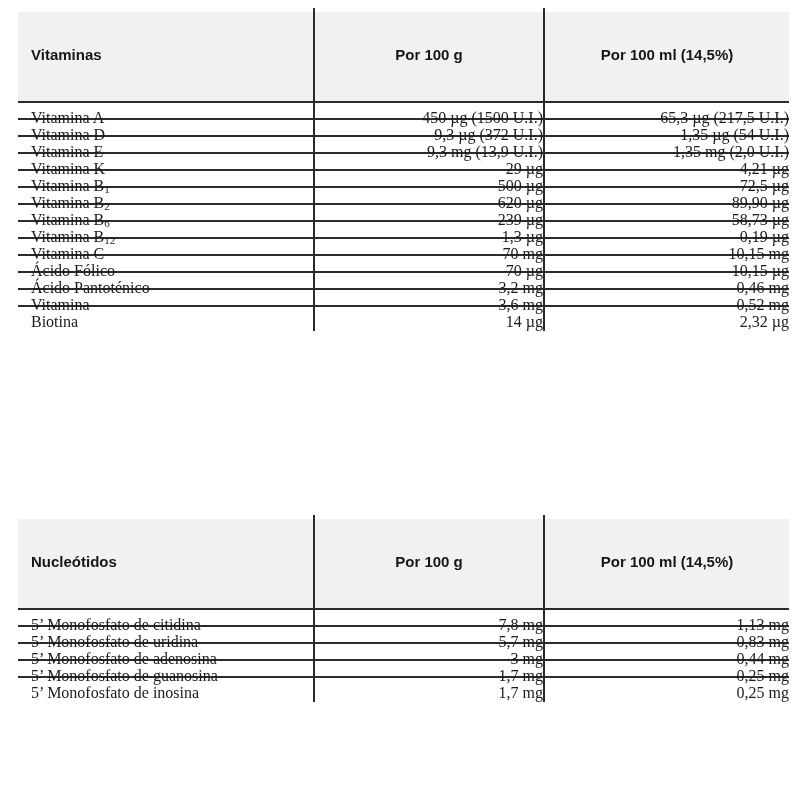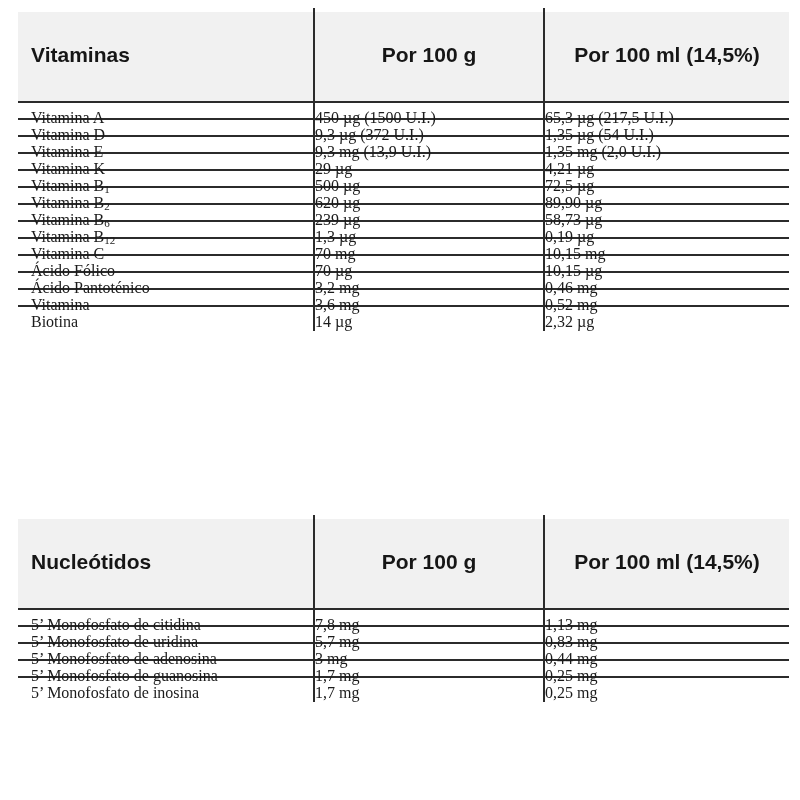--- a/index.html
+++ b/index.html
@@ -24,35 +24,35 @@
   .row{display:contents;}
 
   .th{
     height:95px;
     background:linear-gradient(to bottom,#ffffff 4px,var(--hdr-bg) 4px);
     border-bottom:2px solid var(--line);
     display:flex;
     align-items:center;
     font-family:"Liberation Sans", sans-serif;
     font-weight:bold;
-    font-size:21px;
+    font-size:15px;
     color:#161616;
   }
   .th.c0{justify-content:flex-start;padding-left:13px;}
   .th.c1,.th.c2{justify-content:center;text-align:right;}
 
   .td{
     height:17px;
     border-bottom:2px solid var(--line);
     font-size:16px;
     line-height:29px;
     white-space:nowrap;
   }
   .td.c0{padding-left:13px;text-align:left;}
-  .td.c1,.td.c2{text-align:left;}
+  .td.c1,.td.c2{text-align:right;}
 
   .c1,.c2{border-left:2px solid var(--line);}
 
   .row.last .td{border-bottom:none;}
   .td.tail{height:7px;border-bottom:none;}
 
   .sub{font-size:11px;vertical-align:-2px;letter-spacing:0;}
 </style>
 </head>
 <body>

